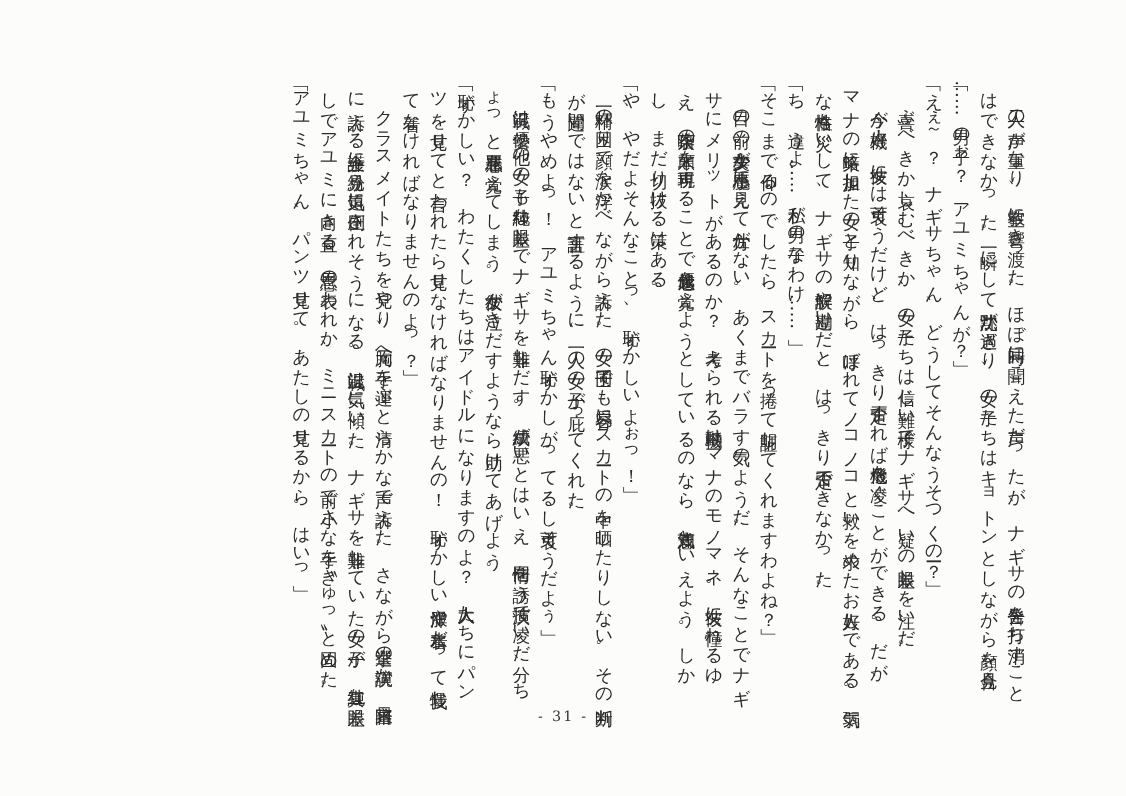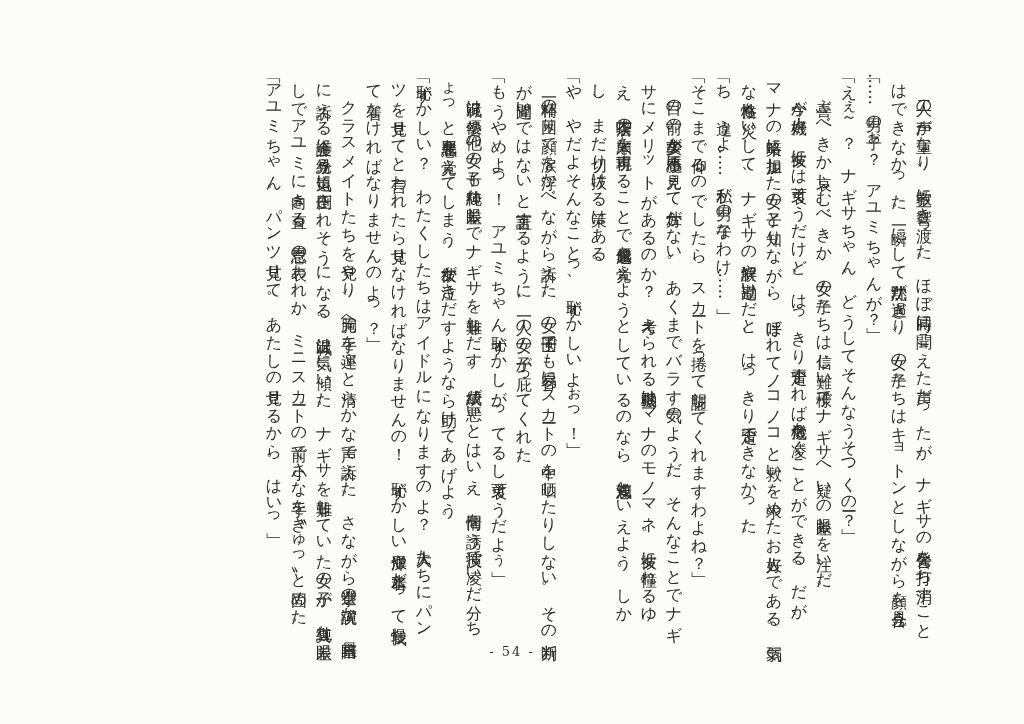--- a/index.html
+++ b/index.html
@@ -62,14 +62,14 @@
       <p class="para">「そこまで仰るのでしたら、スカートを捲って証明してくれますわよね？」</p>
       <p class="para">　目の前の美少女が小悪魔に見えて仕方がない。あくまでバラす気のようだ。そんなことでナギサにメリットがあるのか？　考えられる動機はマナのモノマネ。彼女に憧れるゆえ、喫茶店の顛末を再現することで優越感を覚えようとしているのなら、浅知恵といえよう。しかし、まだ切り抜ける策はある。</p>
       <p class="para">「や、やだよそんなことっ、恥ずかしいよぉっ！」</p>
       <p class="para">　精一杯の困り顔で涙を浮かべながら訴えた。女の子同士でも容易にスカートの中を晒したりしない。その判断が間違いではないと証言するように、一人の女の子が庇ってくれた。</p>
       <p class="para">「もうやめよっ！　アユミちゃん恥ずかしがってるし可哀そうだよぅ」</p>
       <p class="para">　戦況は優勢。他の女の子も純粋な眼差しでナギサを非難しだす。成績が悪いとはいえ、同情を誘う演技で凌いだ分、ちょっと罪悪感を覚えてしまう。彼女が泣きだすようなら助けてあげよう。</p>
       <p class="para">「恥ずかしい？　わたくしたちはアイドルになりますのよ？　大人たちにパンツを見せてと言われたら見せなければなりませんの！　恥ずかしい洋服や水着だって我慢して着なければなりませんのよっ？」</p>
       <p class="para">　クラスメイトたちを見やり、胸元へ手を運ぶと清らかな声で訴えた。さながら選挙の演説か、陪審員に訴える弁護士に見紛う気迫に圧倒されそうになる。戦況は一気に傾いた。ナギサを非難していた女の子が、純真な眼差しでアユミに向き直る。意思の表われか、ミニスカートの前で小さな手を〝きゅっ〟と固めた。</p>
       <p class="para">「アユミちゃん、パンツ見せて。あたしの見せるから。はいっ」</p>
     </div>
-  <div class="page-number">- 54 -</div>
+  <div class="page-number">- 31 -</div>
 </div>
 
 </body></html>

